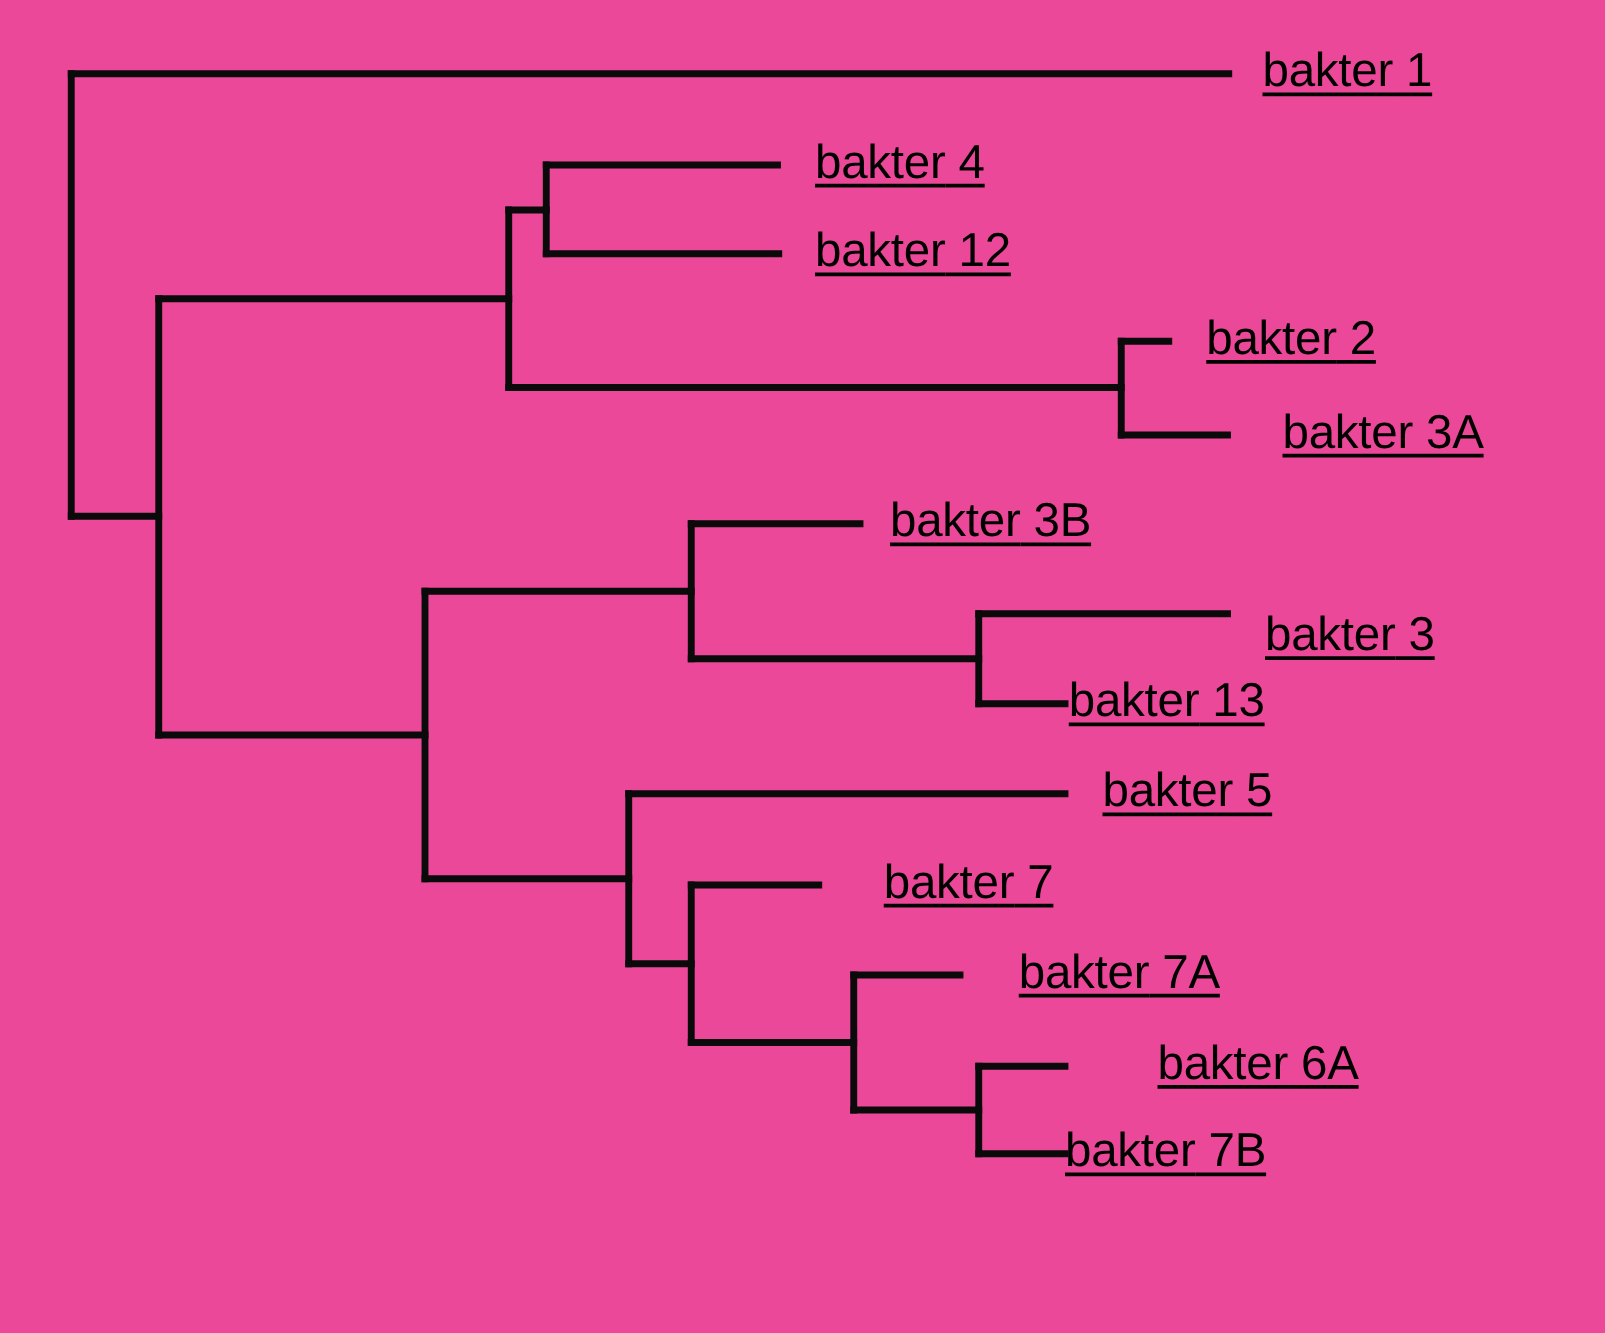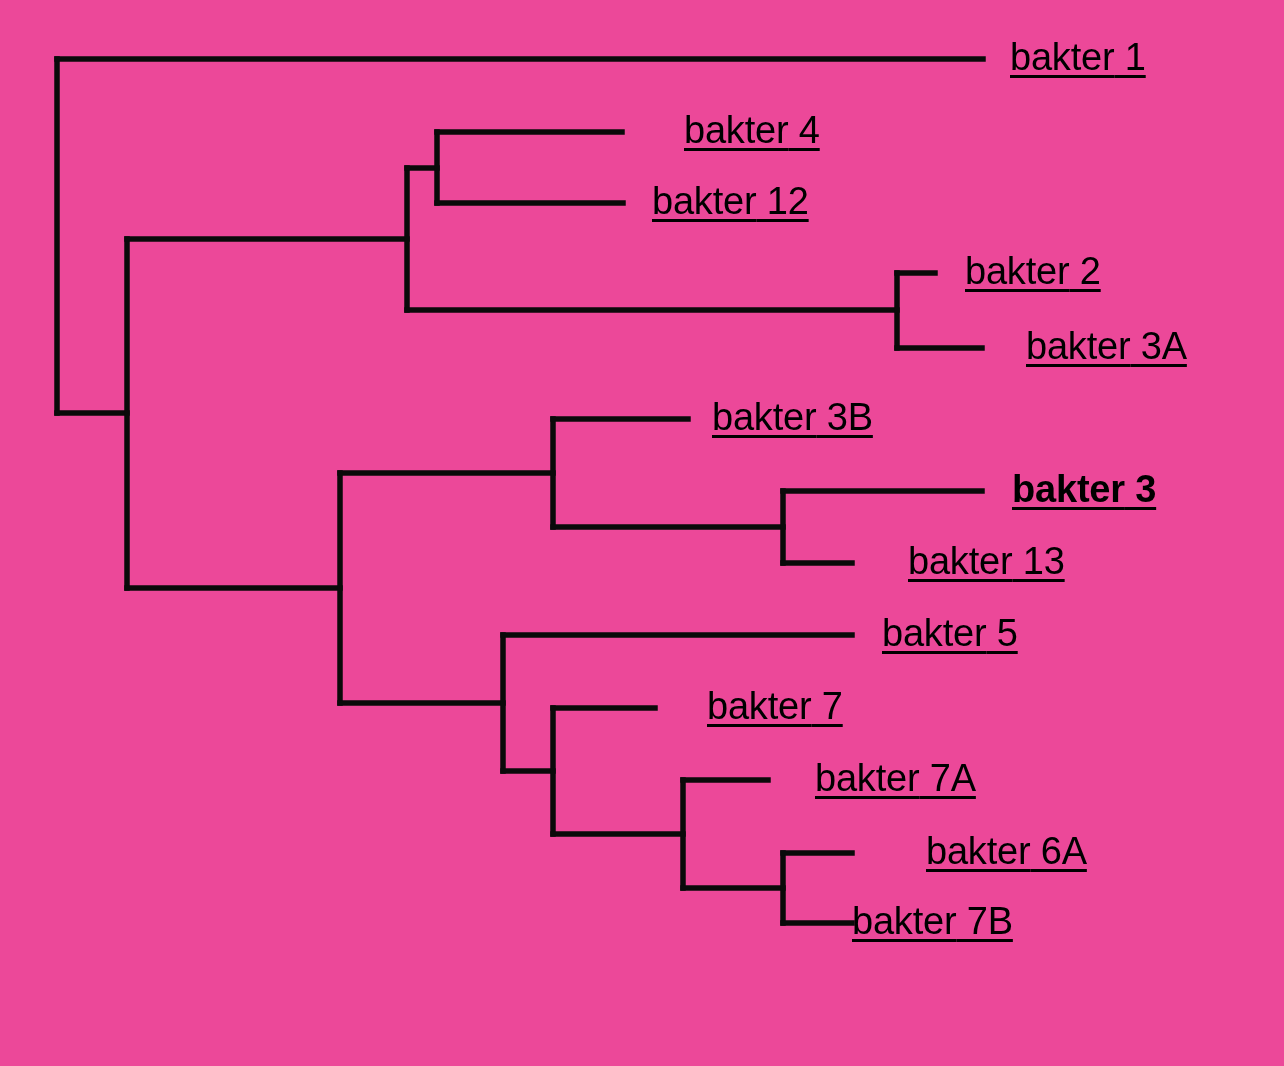--- a/index.html
+++ b/index.html
@@ -76,33 +76,33 @@
       <line x1="683" y1="780" x2="683" y2="888" stroke="#0a0a0a" stroke-width="5.5" stroke-linecap="square"></line>
       <line x1="683" y1="780" x2="768" y2="780" stroke="#0a0a0a" stroke-width="5.5" stroke-linecap="square"></line>
       <line x1="683" y1="888" x2="783" y2="888" stroke="#0a0a0a" stroke-width="5.5" stroke-linecap="square"></line>
       <line x1="783" y1="853" x2="783" y2="923" stroke="#0a0a0a" stroke-width="5.5" stroke-linecap="square"></line>
       <line x1="783" y1="853" x2="852" y2="853" stroke="#0a0a0a" stroke-width="5.5" stroke-linecap="square"></line>
       <line x1="783" y1="923" x2="852" y2="923" stroke="#0a0a0a" stroke-width="5.5" stroke-linecap="square"></line>
     </svg>
   <div id="labels-layer">
       <div class="leaf-label" style="left: 1010px; top: 37px;"><span>bakter</span><span> 1</span></div>
       <div class="squiggle" style="left: 1010px; top: 76px; width: 104px;"></div>
-      <div class="leaf-label" style="left: 652px; top: 110px; margin-left: 32px;"><span>bakter</span><span> 4</span></div>
+      <div class="leaf-label" style="left: 652px; top: 110px;"><span>bakter</span><span> 4</span></div>
       <div class="squiggle" style="left: 652px; top: 149px; width: 104px;"></div>
       <div class="leaf-label" style="left: 652px; top: 181px;"><span>bakter</span><span> 12</span></div>
       <div class="squiggle" style="left: 652px; top: 220px; width: 104px;"></div>
       <div class="leaf-label" style="left: 965px; top: 251px;"><span>bakter</span><span> 2</span></div>
       <div class="squiggle" style="left: 965px; top: 290px; width: 104px;"></div>
       <div class="leaf-label" style="left: 1005px; top: 326px; margin-left: 21px;"><span>bakter</span><span> 3A</span></div>
       <div class="squiggle" style="left: 1005px; top: 365px; width: 104px;"></div>
       <div class="leaf-label" style="left: 712px; top: 397px;"><span>bakter</span><span> 3B</span></div>
       <div class="squiggle" style="left: 712px; top: 436px; width: 104px;"></div>
-      <div class="leaf-label" style="left: 1012px; top: 469px; font-weight: bold;"><span>bakter</span><span> 3</span></div>
+      <div class="leaf-label" style="left: 1012px; top: 488px;"><span>bakter</span><span> 3</span></div>
       <div class="squiggle" style="left: 1012px; top: 508px; width: 104px;"></div>
-      <div class="leaf-label" style="left: 908px; top: 541px;"><span>bakter</span><span> 13</span></div>
+      <div class="leaf-label" style="left: 855px; top: 541px;"><span>bakter</span><span> 13</span></div>
       <div class="squiggle" style="left: 880px; top: 580px; width: 104px;"></div>
       <div class="leaf-label" style="left: 882px; top: 613px;"><span>bakter</span><span> 5</span></div>
       <div class="squiggle" style="left: 882px; top: 652px; width: 104px;"></div>
       <div class="leaf-label" style="left: 707px; top: 686px;"><span>bakter</span><span> 7</span></div>
       <div class="squiggle" style="left: 707px; top: 725px; width: 104px;"></div>
       <div class="leaf-label" style="left: 815px; top: 758px;"><span>bakter</span><span> 7A</span></div>
       <div class="squiggle" style="left: 815px; top: 797px; width: 104px;"></div>
       <div class="leaf-label" style="left: 926px; top: 831px;"><span>bakter</span><span> 6A</span></div>
       <div class="squiggle" style="left: 878px; top: 870px; width: 104px;"></div>
       <div class="leaf-label" style="left: 852px; top: 901px;"><span>bakter</span><span> 7B</span></div>

